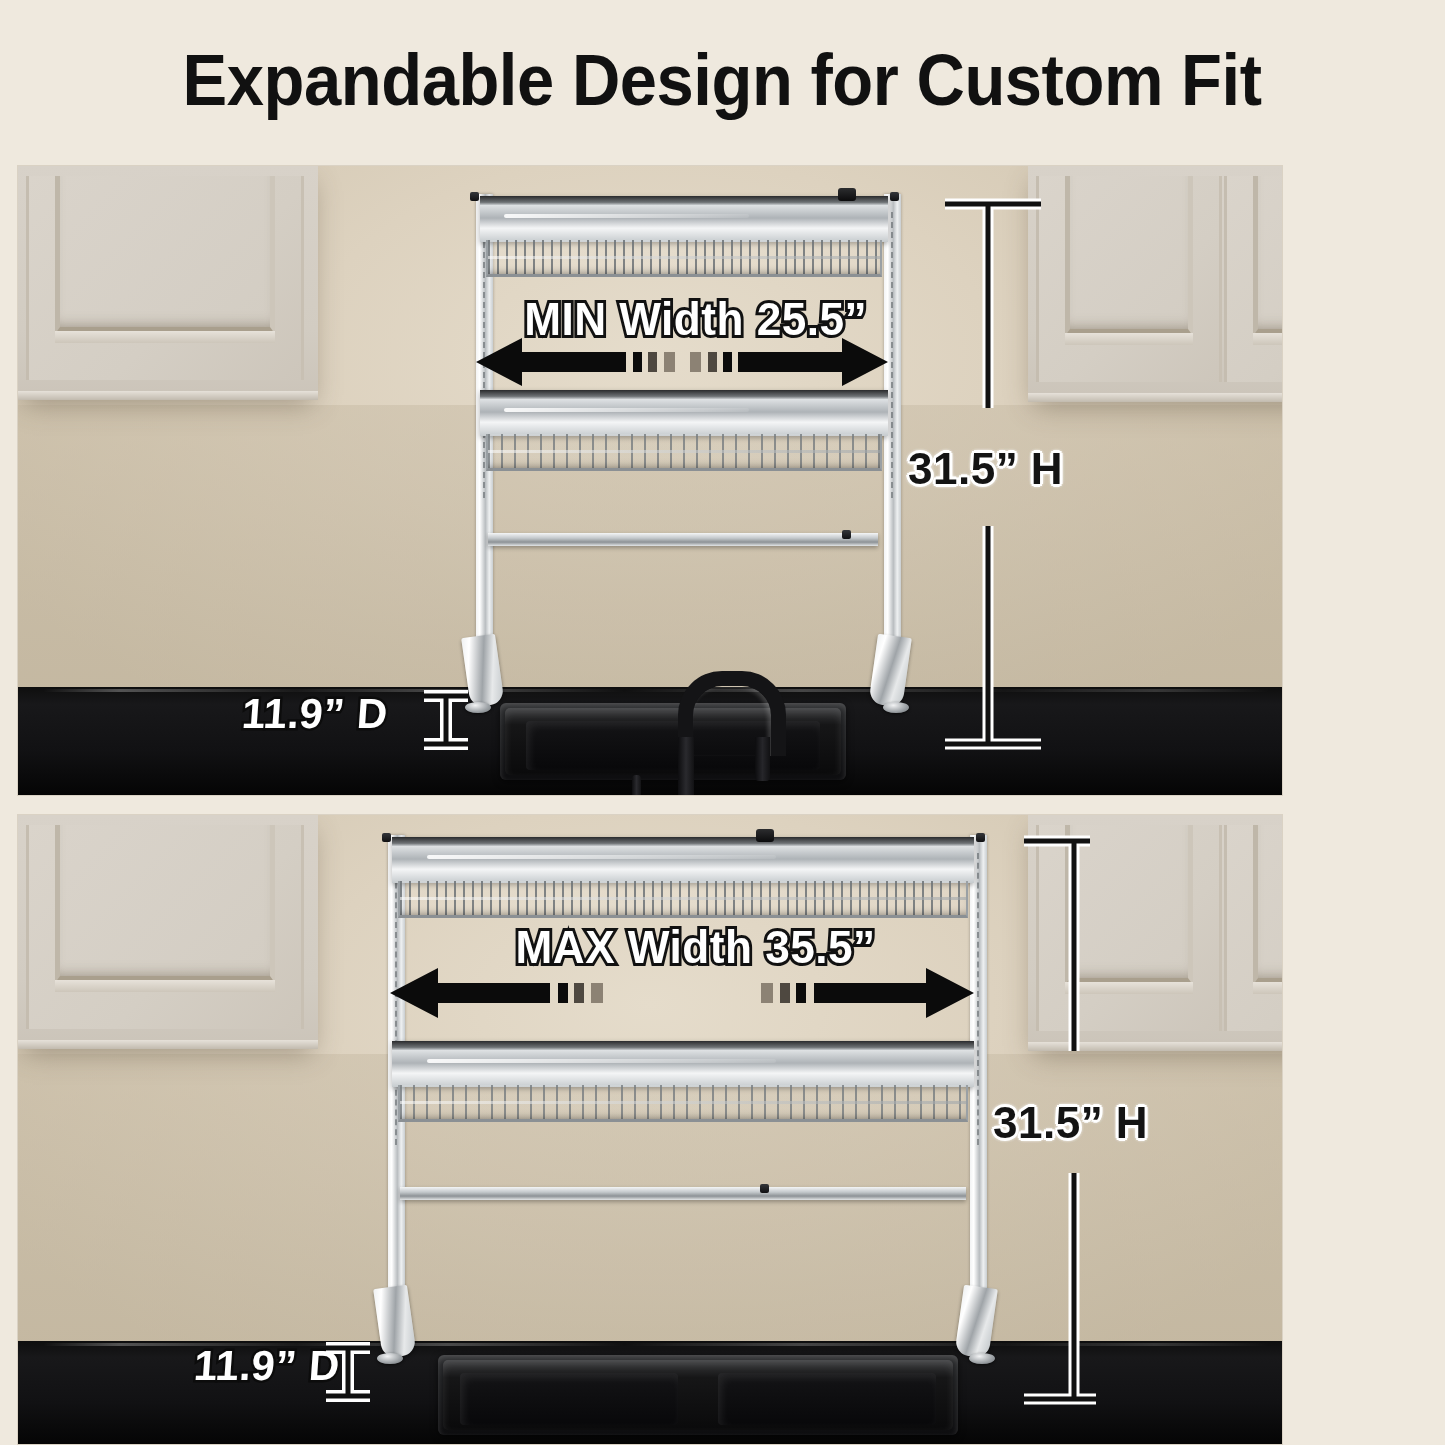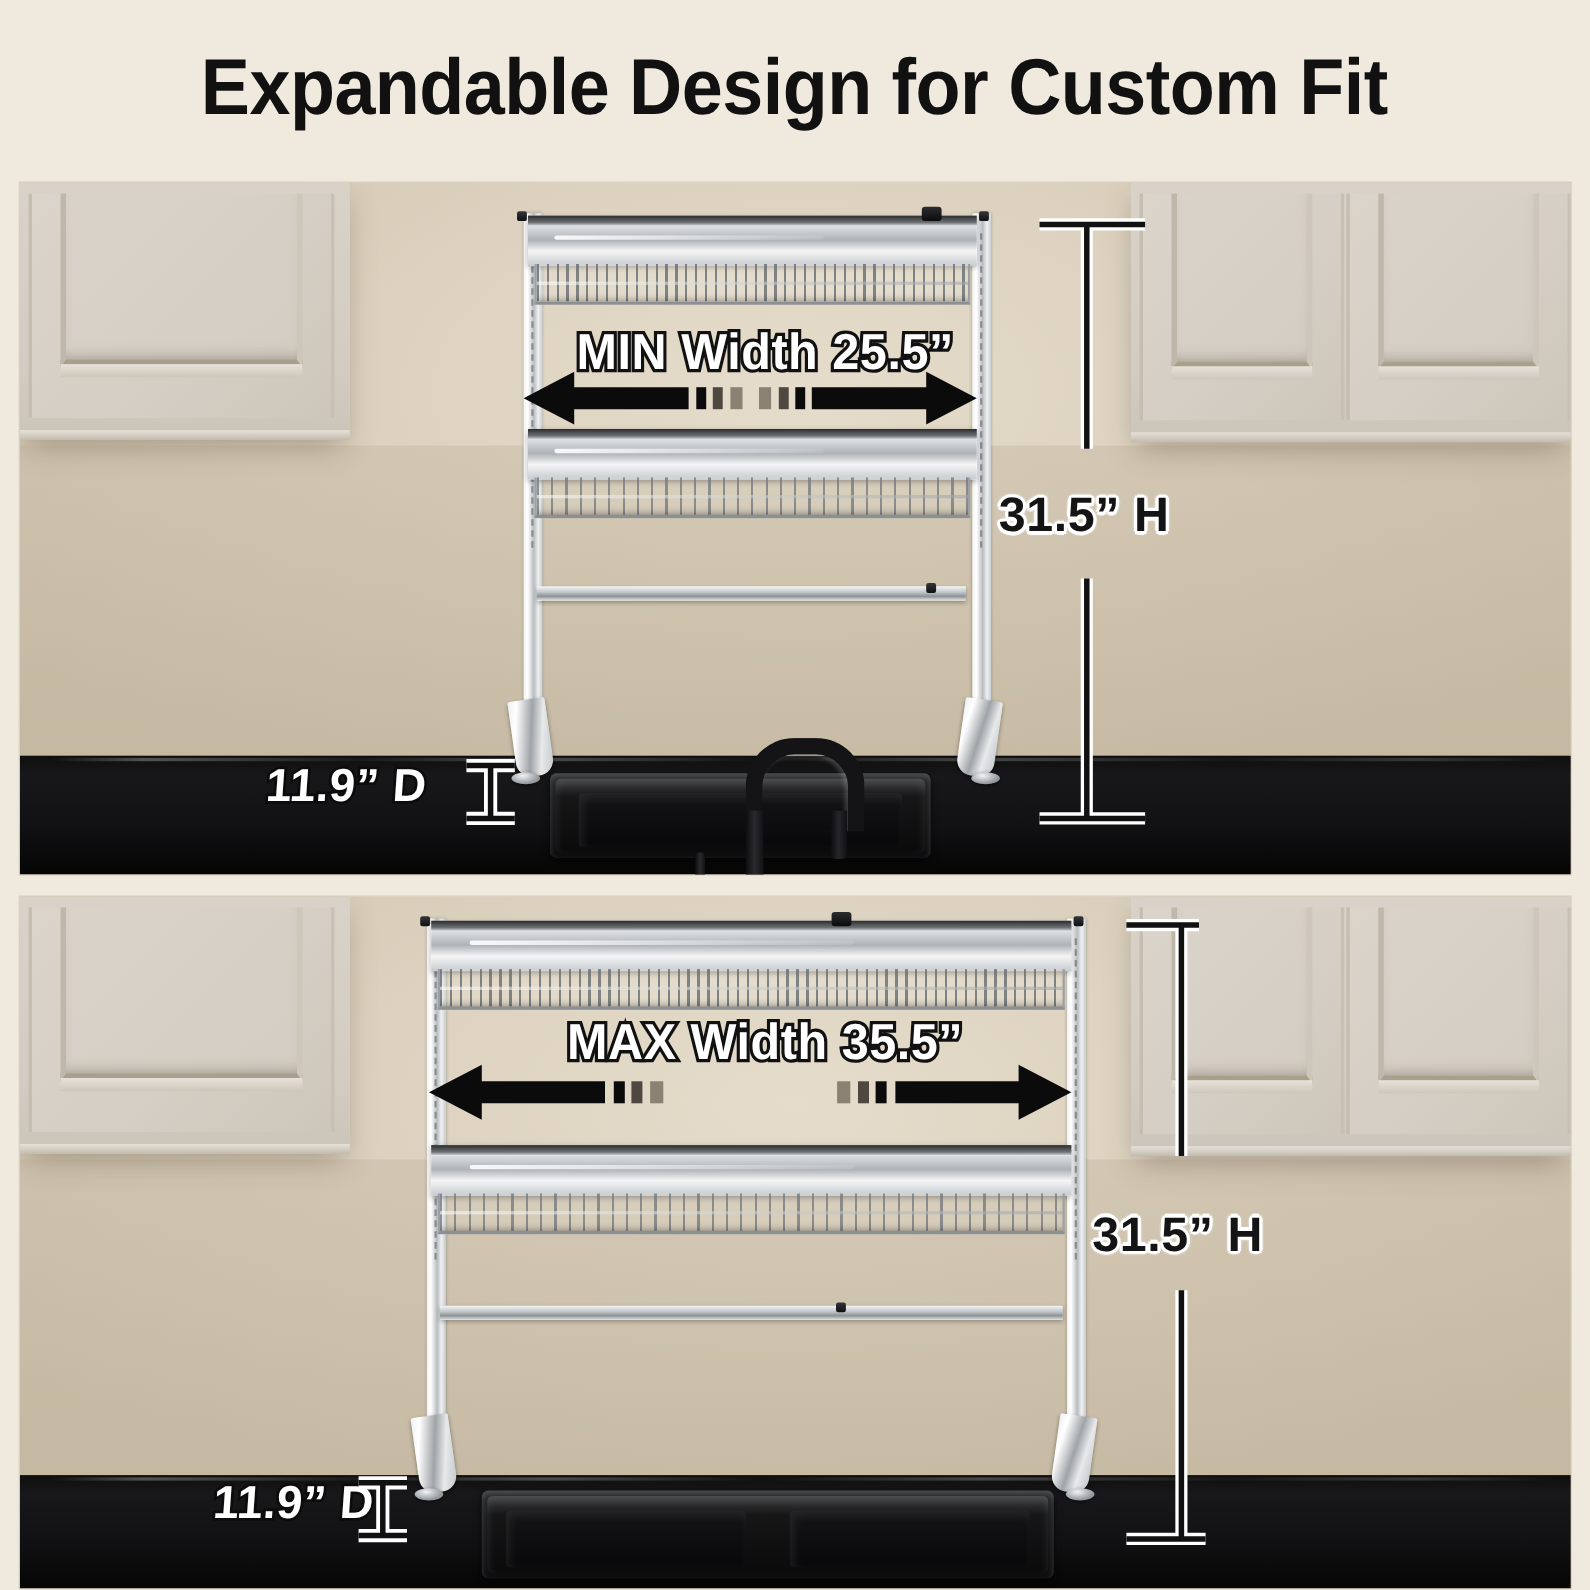--- a/index.html
+++ b/index.html
@@ -18,21 +18,21 @@
   .title-text{
     font-size:72px;font-weight:bold;color:#111;
     letter-spacing:-0.5px;
     transform:scaleX(0.93);
     white-space:nowrap;
     font-family:"Liberation Sans","DejaVu Sans",sans-serif;
   }
 
   
   .panel{
-    position:absolute;left:18px;width:1410px;
+    position:absolute;left:18px;width:1264px;
     overflow:hidden;
     background:#ded4c2;
     box-shadow:0 0 0 1px rgba(180,170,150,.35);
   }
   #panel-min{top:166px;height:629px;}
   #panel-max{top:815px;height:629px;}
 
   
   .wall{
     position:absolute;left:0;top:0;width:100%;height:100%;

